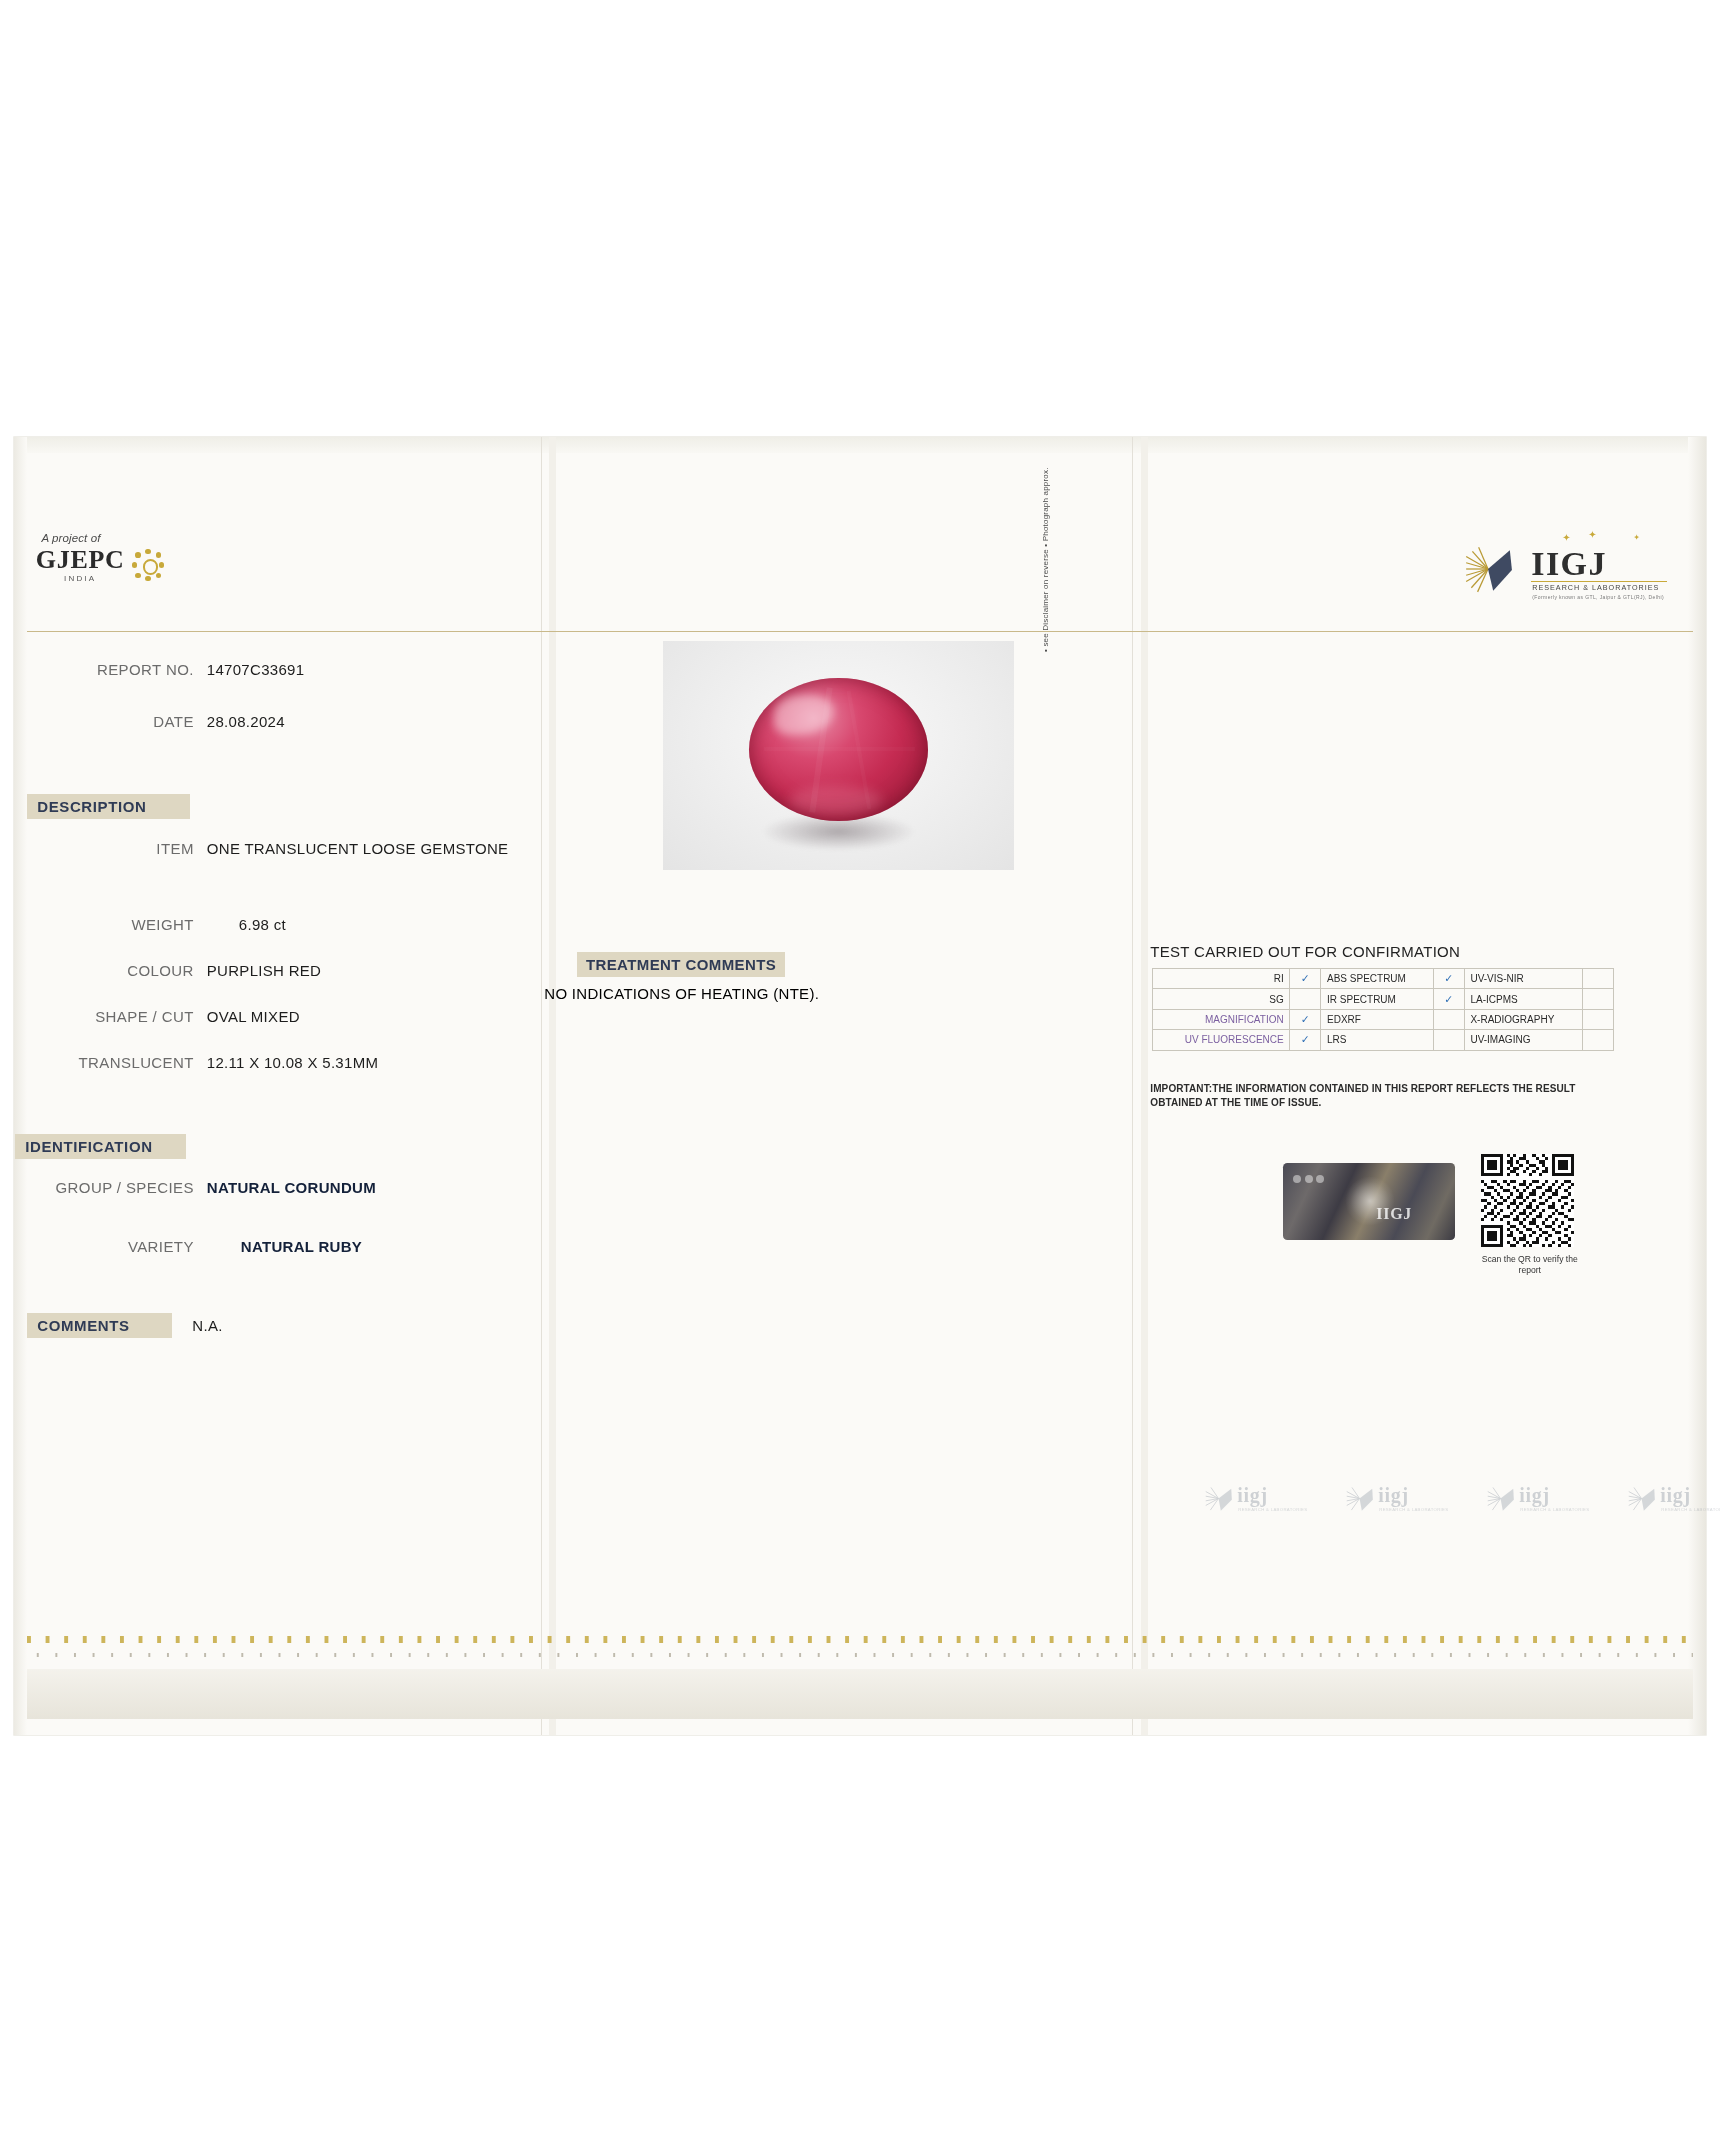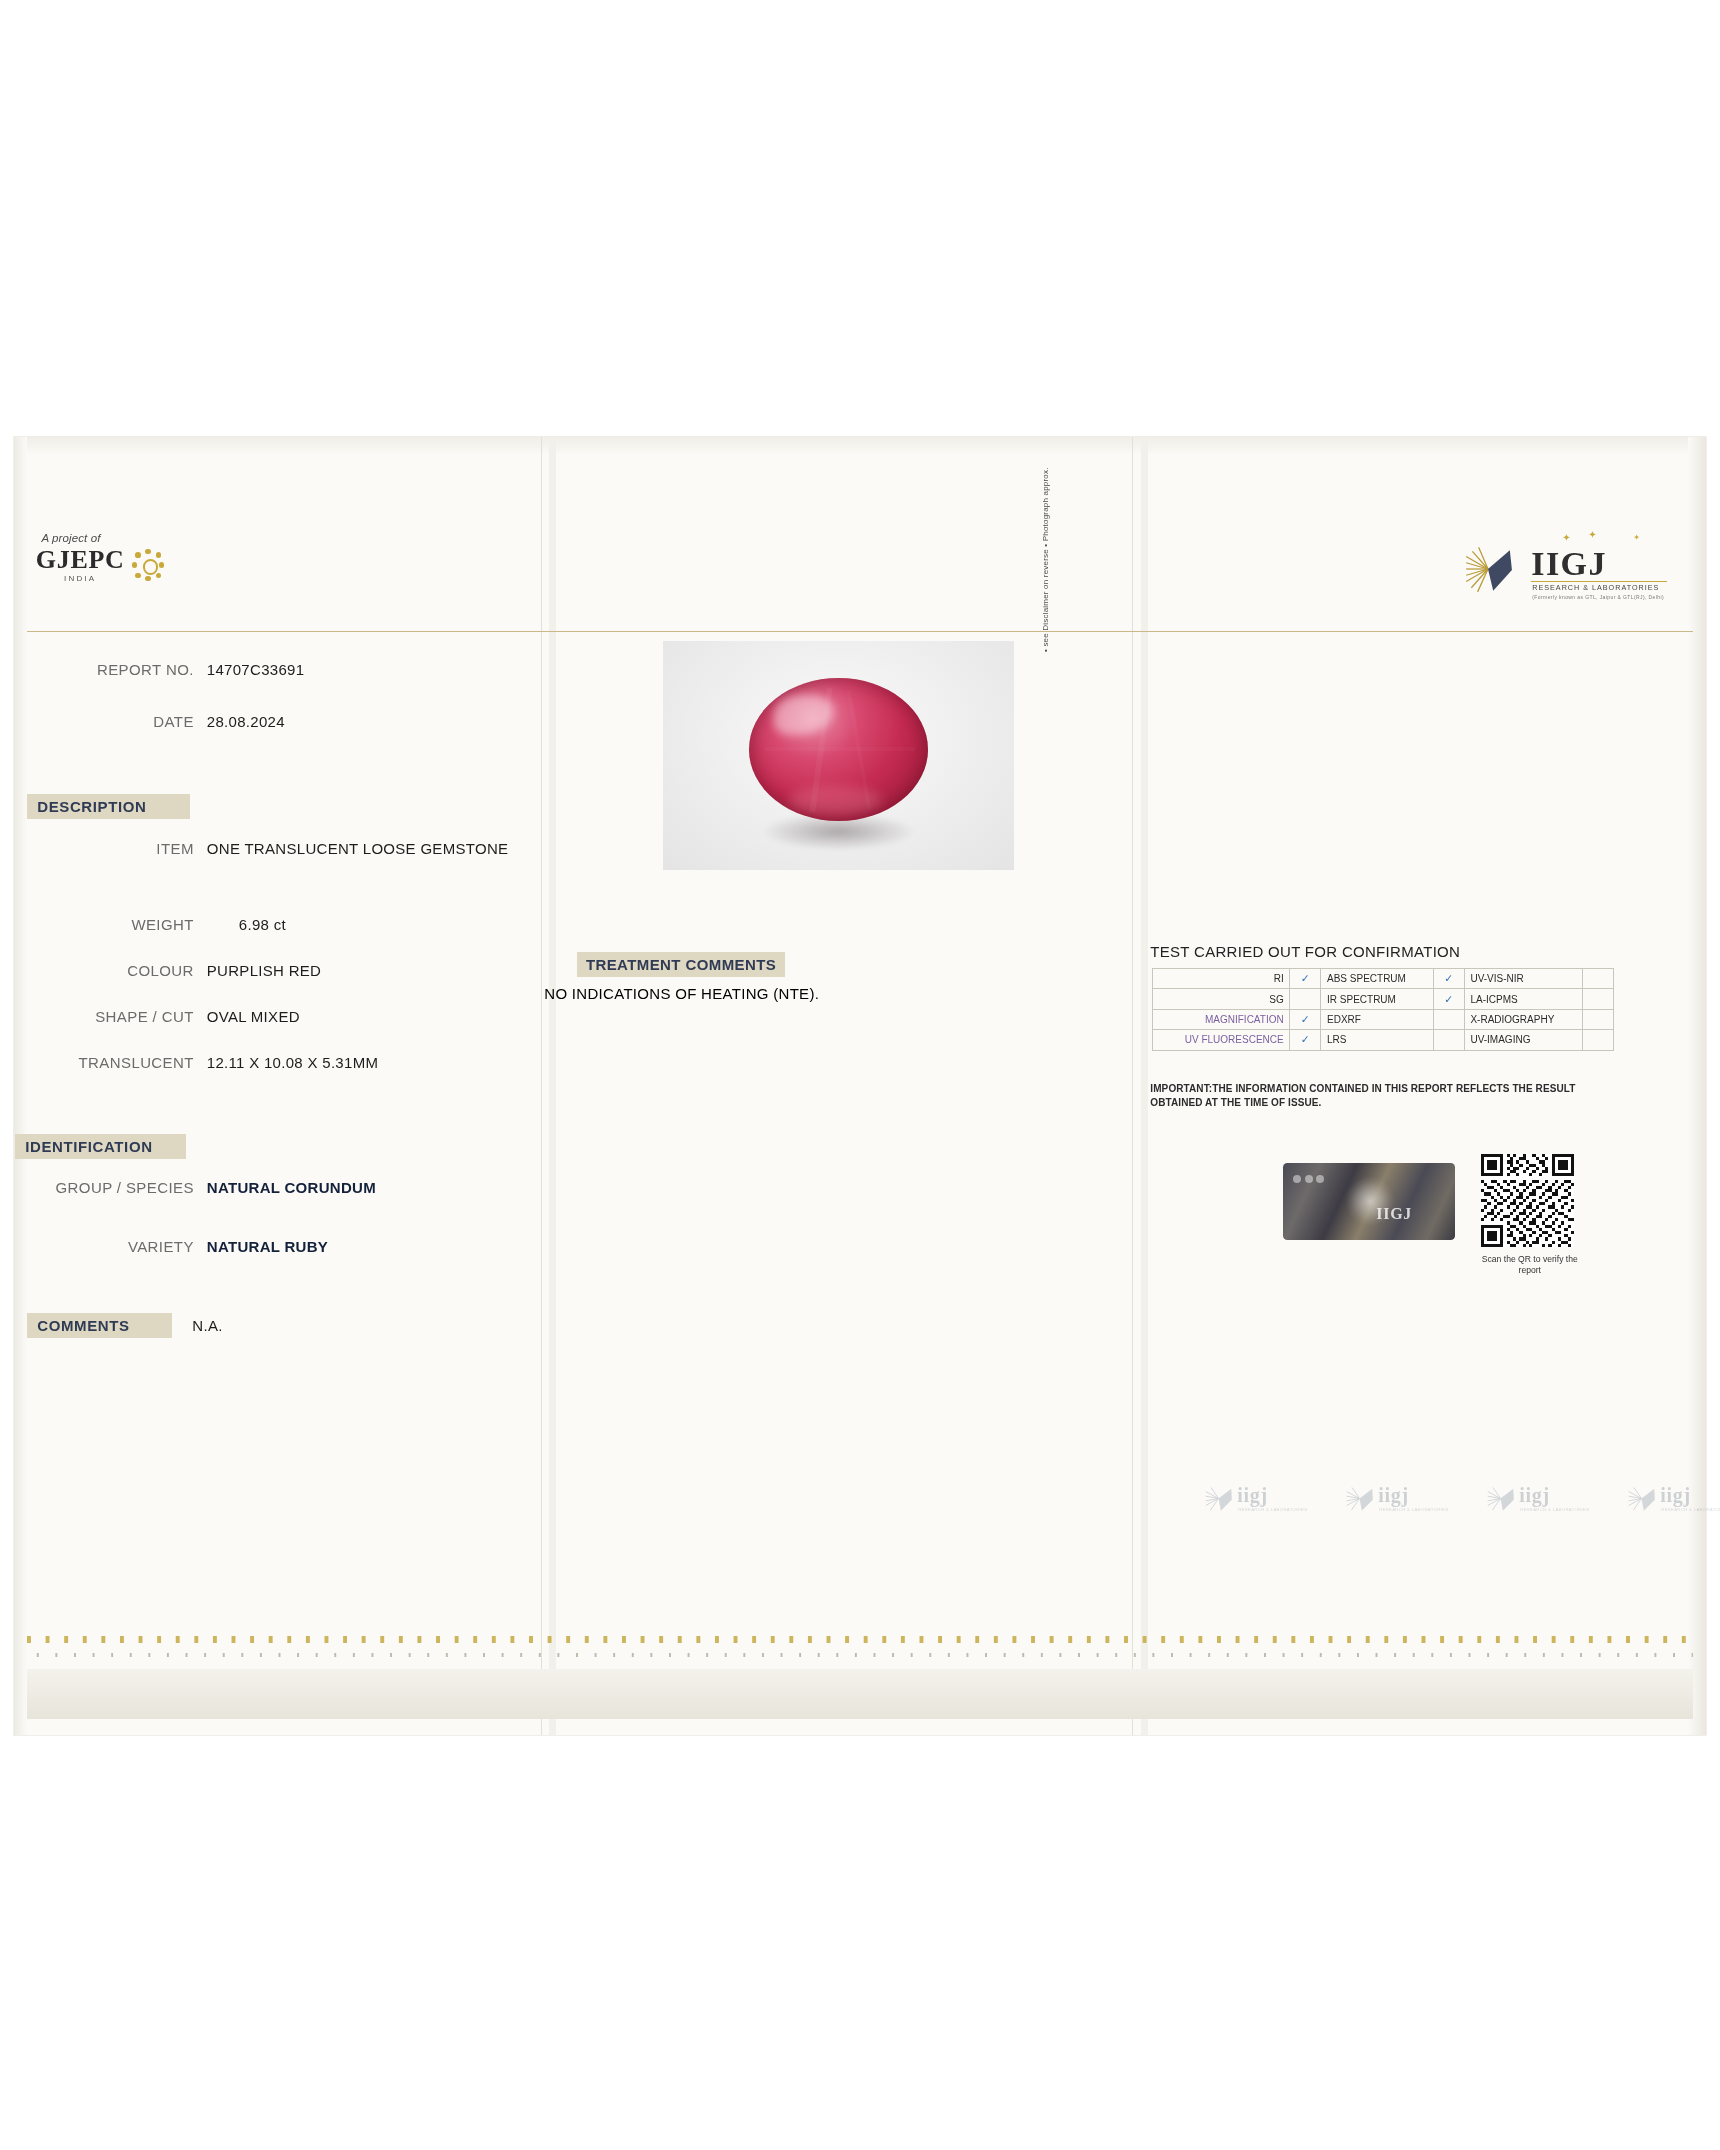--- a/index.html
+++ b/index.html
@@ -556,21 +556,21 @@
     <div class="field-label">TRANSLUCENT</div>
     <div class="field-value">12.11 X 10.08 X 5.31MM</div>
   </div>
 
   <div class="section-bar" style="left:1px; top:697px; width:151px;">IDENTIFICATION</div>
 
   <div class="field-row" style="left:21.5px; top:742px;">
     <div class="field-label">GROUP / SPECIES</div>
     <div class="field-value bold">NATURAL CORUNDUM</div>
   </div>
-  <div class="field-row" style="left:21.5px; top:801px;">
+  <div class="field-row" style="left:21.5px; top:801px;gap:34px;">
     <div class="field-label">VARIETY</div>
     <div class="field-value bold">NATURAL RUBY</div>
   </div>
 
   <div class="section-bar" style="left:13px; top:876px; width:125px;">COMMENTS</div>
   <div class="field-value" style="position:absolute; left:178px; top:880px;">N.A.</div>
 
   <div id="gem-photo">
     <div class="gem-bg"></div>
     <div class="gem-shadow"></div>

